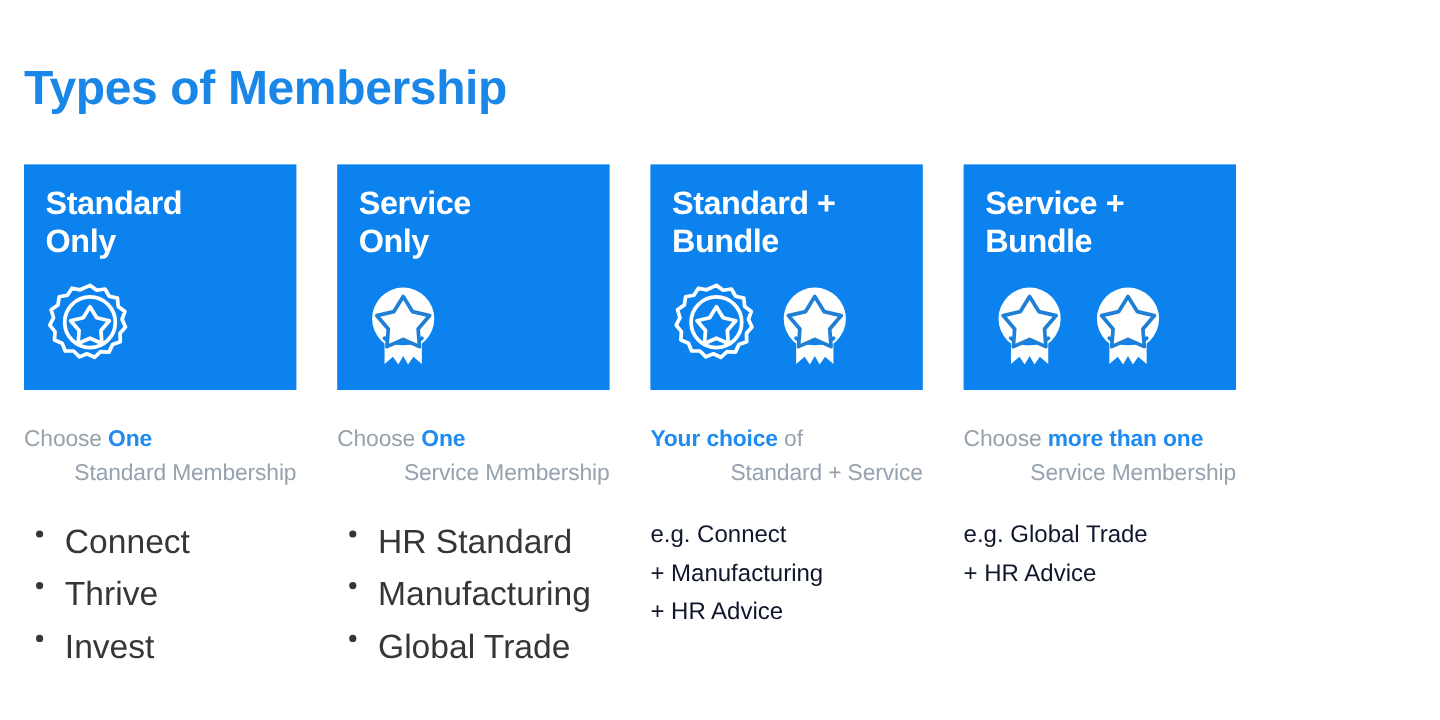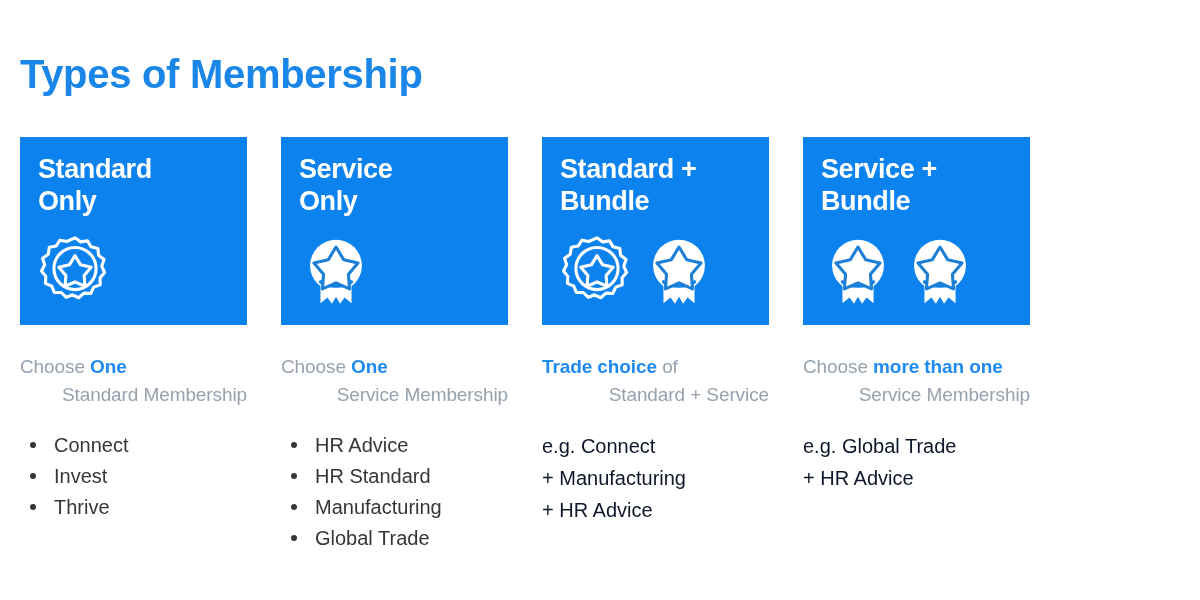--- a/index.html
+++ b/index.html
@@ -100,21 +100,21 @@
   .choose-line .l2 {
     display: block;
     text-align: right;
   }
 
   .bullets {
     margin: 22px 0 0 0;
     padding: 0 0 0 26px;
     list-style: none;
     color: #363636;
-    font-size: 20px;
+    font-size: 28px;
     line-height: 1.55;
   }
   .bullets li {
     position: relative;
     padding-left: 8px;
   }
   .bullets li::before {
     content: "";
     position: absolute;
     left: -16px;
@@ -155,22 +155,22 @@
             </svg>
           </span>
         </div>
       </div>
       <div class="choose-line">
         <span>Choose </span><span class="hl">One</span><span></span>
         <span class="l2">Standard Membership</span>
       </div>
       <ul class="bullets">
         <li>Connect</li>
+        <li>Thrive</li>
         <li>Invest</li>
-        <li>Thrive</li>
       </ul>
     </div>
 
     <div class="column">
       <div class="card">
         <div class="card-title">Service
 Only</div>
         <div class="card-icons">
           <span class="icon-slot">
             <svg viewBox="0 0 100 100" fill="none">
@@ -180,21 +180,20 @@
               <path d="M50 19 L60.4 36.0 L79.8 40.5 L66.8 55.6 L68.3 75.5 L50 67.3 L31.7 75.5 L33.2 55.6 L20.2 40.5 L39.6 36.0 Z" fill="#ffffff" stroke="#1f7fd4" stroke-width="4.2" stroke-linejoin="round"></path>
             </svg>
           </span>
         </div>
       </div>
       <div class="choose-line">
         <span>Choose </span><span class="hl">One</span><span></span>
         <span class="l2">Service Membership</span>
       </div>
       <ul class="bullets">
-        <li>HR Advice</li>
         <li>HR Standard</li>
         <li>Manufacturing</li>
         <li>Global Trade</li>
       </ul>
     </div>
 
     <div class="column">
       <div class="card">
         <div class="card-title">Standard +
 Bundle</div>
@@ -210,21 +209,21 @@
             <svg viewBox="0 0 100 100" fill="none">
               <circle cx="50" cy="44" r="35" fill="#ffffff"></circle>
               <path d="M29 66 L29 95 L38.5 87 L44.5 95.5 L50 86 L55.5 95.5 L61.5 87 L71 95 L71 66 Z" fill="#ffffff"></path>
               <path d="M29 66 C36 73.5 64 73.5 71 66" stroke="#0b82ee" stroke-width="4.4" fill="none" stroke-linecap="round"></path>
               <path d="M50 19 L60.4 36.0 L79.8 40.5 L66.8 55.6 L68.3 75.5 L50 67.3 L31.7 75.5 L33.2 55.6 L20.2 40.5 L39.6 36.0 Z" fill="#ffffff" stroke="#1f7fd4" stroke-width="4.2" stroke-linejoin="round"></path>
             </svg>
           </span>
         </div>
       </div>
       <div class="choose-line">
-        <span></span><span class="hl">Trade choice</span><span> of</span>
+        <span></span><span class="hl">Your choice</span><span> of</span>
         <span class="l2">Standard + Service</span>
       </div>
       <div class="eg-text">e.g. Connect
 + Manufacturing
 + HR Advice</div>
     </div>
 
     <div class="column">
       <div class="card">
         <div class="card-title">Service +

